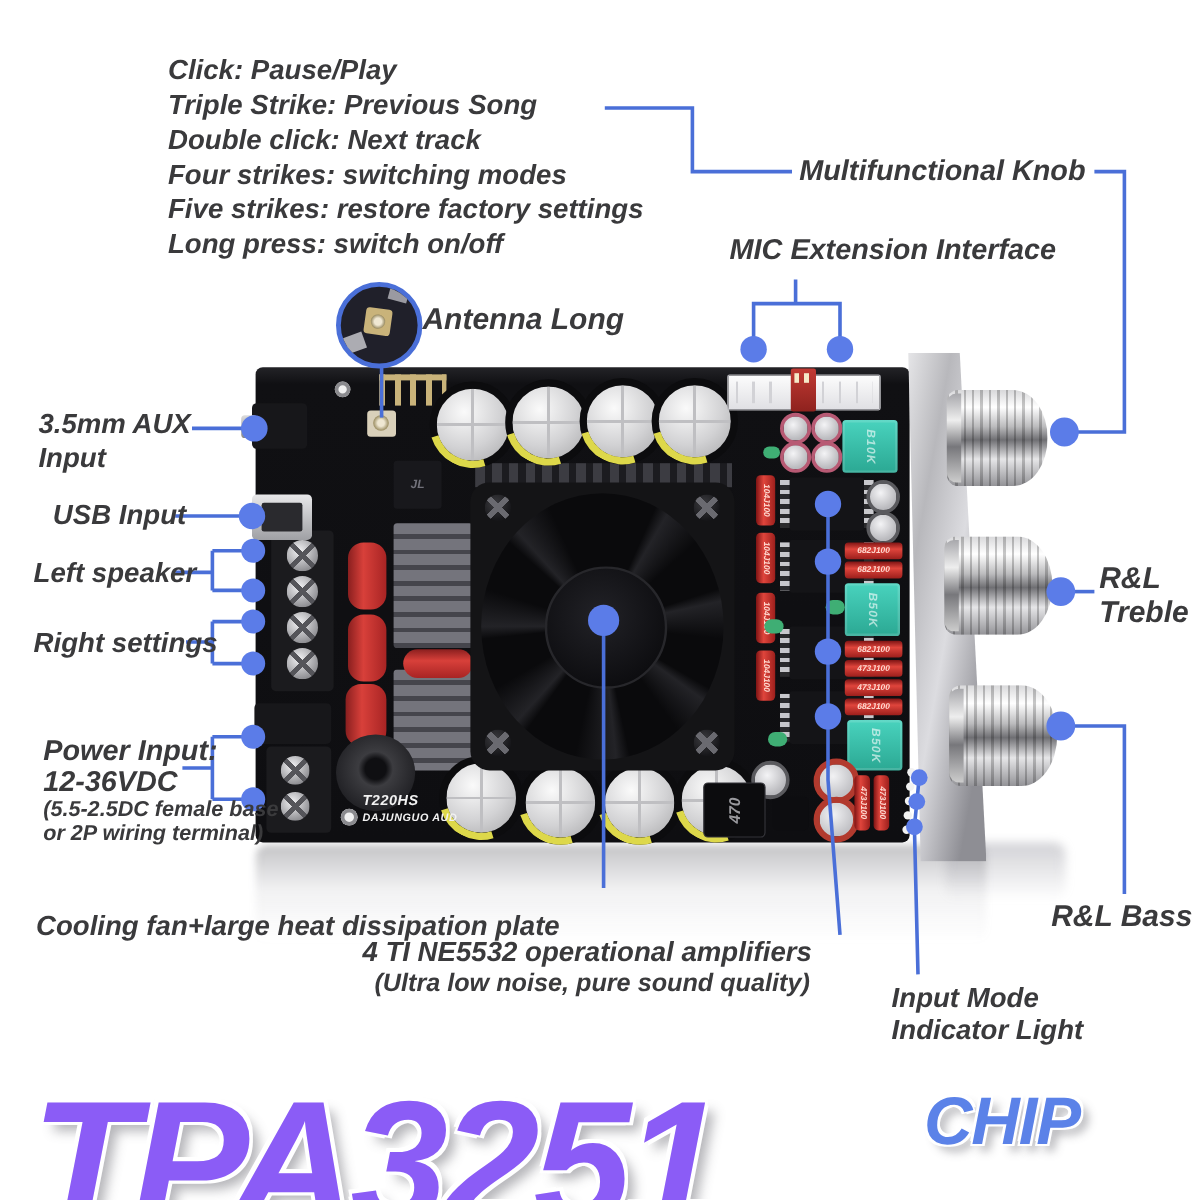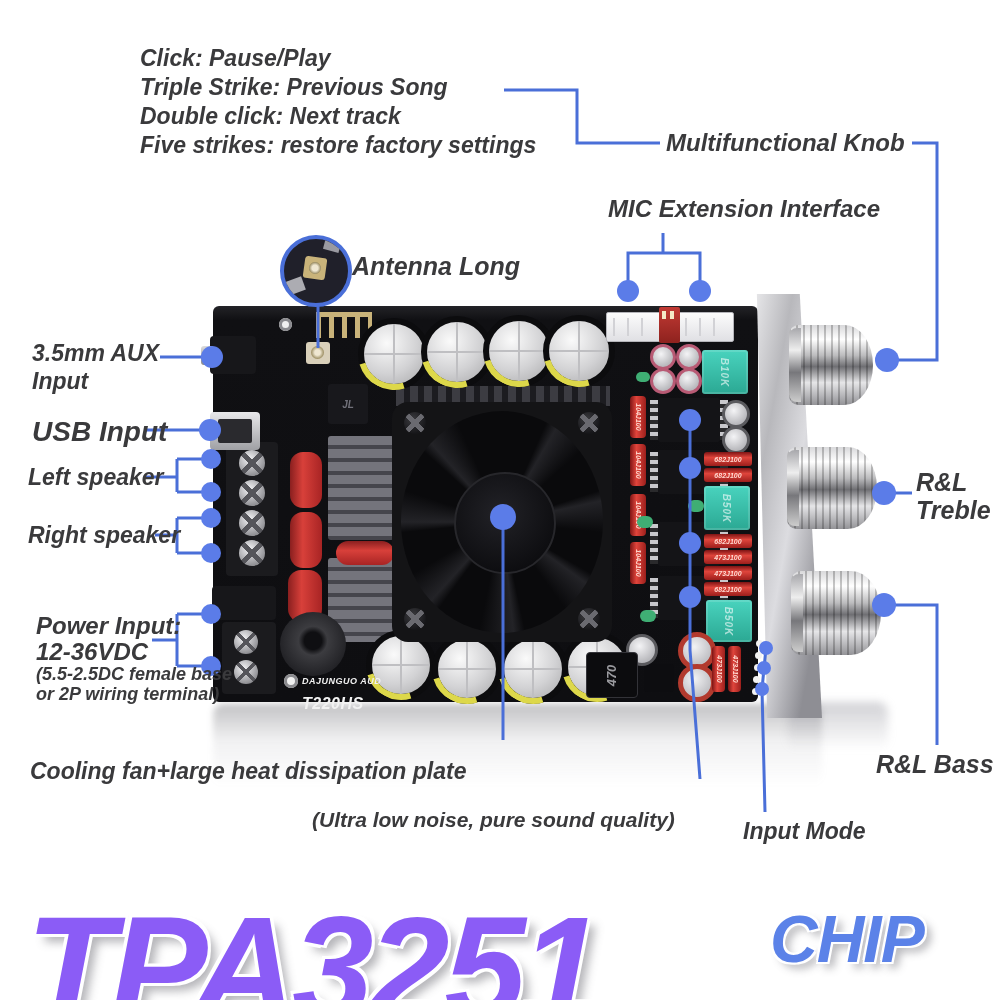--- a/index.html
+++ b/index.html
@@ -100,53 +100,57 @@
         border-radius:3px;transform:rotate(8deg);}
   .antinset .chip::before{content:"";position:absolute;left:5px;top:5px;width:12px;height:12px;border-radius:50%;
         background:radial-gradient(#efe7d2 35%,#8a7c50 75%);}
   .antinset .frag1{position:absolute;left:2px;top:40px;width:18px;height:14px;background:#cfcfd4;opacity:.8;transform:rotate(-20deg);}
   .antinset .frag2{position:absolute;left:40px;top:2px;width:16px;height:10px;background:#cfcfd4;opacity:.7;transform:rotate(15deg);}
   .overlay{position:absolute;left:0;top:0;z-index:40;pointer-events:none;}
   .title{position:absolute;left:26px;top:896px;z-index:60;font-weight:bold;color:#8b5cf6;
         font-size:146px;line-height:1;letter-spacing:-5px;
         text-shadow:-3px -3px 0 #fff,3px -3px 0 #fff,-3px 3px 0 #fff,3px 3px 0 #fff,8px 8px 10px rgba(90,90,100,.45);}
   .titlesub{position:absolute;left:770px;top:906px;z-index:60;font-weight:bold;color:#5b82e8;
-        font-size:66px;line-height:1;letter-spacing:-1px;
+        font-size:56px;line-height:1;letter-spacing:-1px;
         text-shadow:-2px -2px 0 #fff,2px -2px 0 #fff,-2px 2px 0 #fff,2px 2px 0 #fff,6px 6px 8px rgba(90,90,100,.45);}
 </style>
 </head>
 <body>
 
 <div class="stage">
 
   <div class="kf">
     <div>Click: Pause/Play</div>
     <div>Triple Strike: Previous Song</div>
     <div>Double click: Next track</div>
+    <div>Four strikes: switching modes</div>
     <div>Five strikes: restore factory settings</div>
+    <div>Long press: switch on/off</div>
   </div>
 
   <div class="lbl" style="left:608px;top:195px;font-size:24px;">MIC Extension Interface</div>
   <div class="lbl" style="left:666px;top:129px;font-size:24px;">Multifunctional Knob</div>
   <div class="lbl" style="left:352px;top:252px;font-size:25px;font-weight:600;">Antenna Long</div>
   <div class="lbl" style="left:32px;top:340px;font-size:23px;">3.5mm AUX</div>
   <div class="lbl" style="left:32px;top:368px;font-size:23px;">Input</div>
-  <div class="lbl" style="left:32px;top:416px;font-size:28px;">USB Input</div>
+  <div class="lbl" style="left:44px;top:416px;font-size:23px;">USB Input</div>
   <div class="lbl" style="left:28px;top:464px;font-size:23px;">Left speaker</div>
-  <div class="lbl" style="left:28px;top:522px;font-size:23px;">Right speaker</div>
+  <div class="lbl" style="left:28px;top:522px;font-size:23px;">Right settings</div>
   <div class="lbl" style="left:36px;top:612px;font-size:24px;">Power Input:</div>
   <div class="lbl" style="left:36px;top:638px;font-size:24px;">12-36VDC</div>
   <div class="lbl" style="left:36px;top:664px;font-size:18px;">(5.5-2.5DC female base</div>
   <div class="lbl" style="left:36px;top:684px;font-size:18px;">or 2P wiring terminal)</div>
   <div class="lbl" style="left:30px;top:758px;font-size:23px;">Cooling fan+large heat dissipation plate</div>
+  <div class="lbl" style="left:302px;top:780px;font-size:23px;">4 TI NE5532 operational amplifiers</div>
   <div class="lbl" style="left:312px;top:808px;font-size:21px;font-weight:600;">(Ultra low noise, pure sound quality)</div>
   <div class="lbl" style="left:916px;top:468px;font-size:25px;">R&amp;L</div>
   <div class="lbl" style="left:916px;top:496px;font-size:25px;">Treble</div>
   <div class="lbl" style="left:876px;top:750px;font-size:25px;">R&amp;L Bass</div>
   <div class="lbl" style="left:743px;top:818px;font-size:23px;">Input Mode</div>
+  <div class="lbl" style="left:743px;top:845px;font-size:23px;">Indicator Light</div>
 
   <div class="mirror"></div>
   <div class="mirror2"></div>
 
   <div class="pcb"></div>
   <div class="panel"></div>
   <div class="knob" style="left:789px;top:325px;width:84px;height:80px;"></div>
   <div class="knob" style="left:787px;top:447px;width:90px;height:82px;"></div>
   <div class="knob" style="left:791px;top:571px;width:90px;height:84px;"></div>
 
@@ -238,21 +242,21 @@
   <div class="greenp" style="left:688px;top:500px;width:16px;height:12px;"></div>
   <div class="greenp" style="left:640px;top:610px;width:16px;height:12px;"></div>
   <div class="greenp" style="left:636px;top:372px;width:14px;height:10px;"></div>
 
   <div class="jack" style="left:212px;top:586px;width:64px;height:34px;"></div>
   <div class="block" style="left:222px;top:622px;width:54px;height:72px;"></div>
   <div class="screwS" style="left:234px;top:630px;width:24px;height:24px;"></div>
   <div class="screwS" style="left:234px;top:660px;width:24px;height:24px;"></div>
   <div class="toroid" style="left:280px;top:612px;width:66px;height:64px;"></div>
   <div class="hole" style="left:284px;top:674px;width:14px;height:14px;"></div>
-  <div class="silk" style="left:302px;top:695px;font-size:16px;letter-spacing:.5px;">T220HS</div>
+  <div class="silk" style="left:302px;top:660px;font-size:12px;letter-spacing:.5px;">T220HS</div>
   <div class="silk" style="left:302px;top:676px;font-size:9px;letter-spacing:.5px;">DAJUNGUO AUD</div>
   <div class="capb" style="left:366px;top:630px;width:58px;height:58px;"></div>
   <div class="capb" style="left:432px;top:634px;width:58px;height:58px;"></div>
   <div class="capb" style="left:498px;top:634px;width:58px;height:58px;"></div>
   <div class="capb" style="left:562px;top:632px;width:58px;height:58px;"></div>
   <div class="eleS" style="left:626px;top:634px;width:26px;height:26px;"></div>
   <div class="ind470" style="left:586px;top:652px;width:50px;height:44px;">
       <span>470</span>
     </div>
   <div class="block" style="left:644px;top:664px;width:30px;height:28px;background:#0d0d10;"></div>

